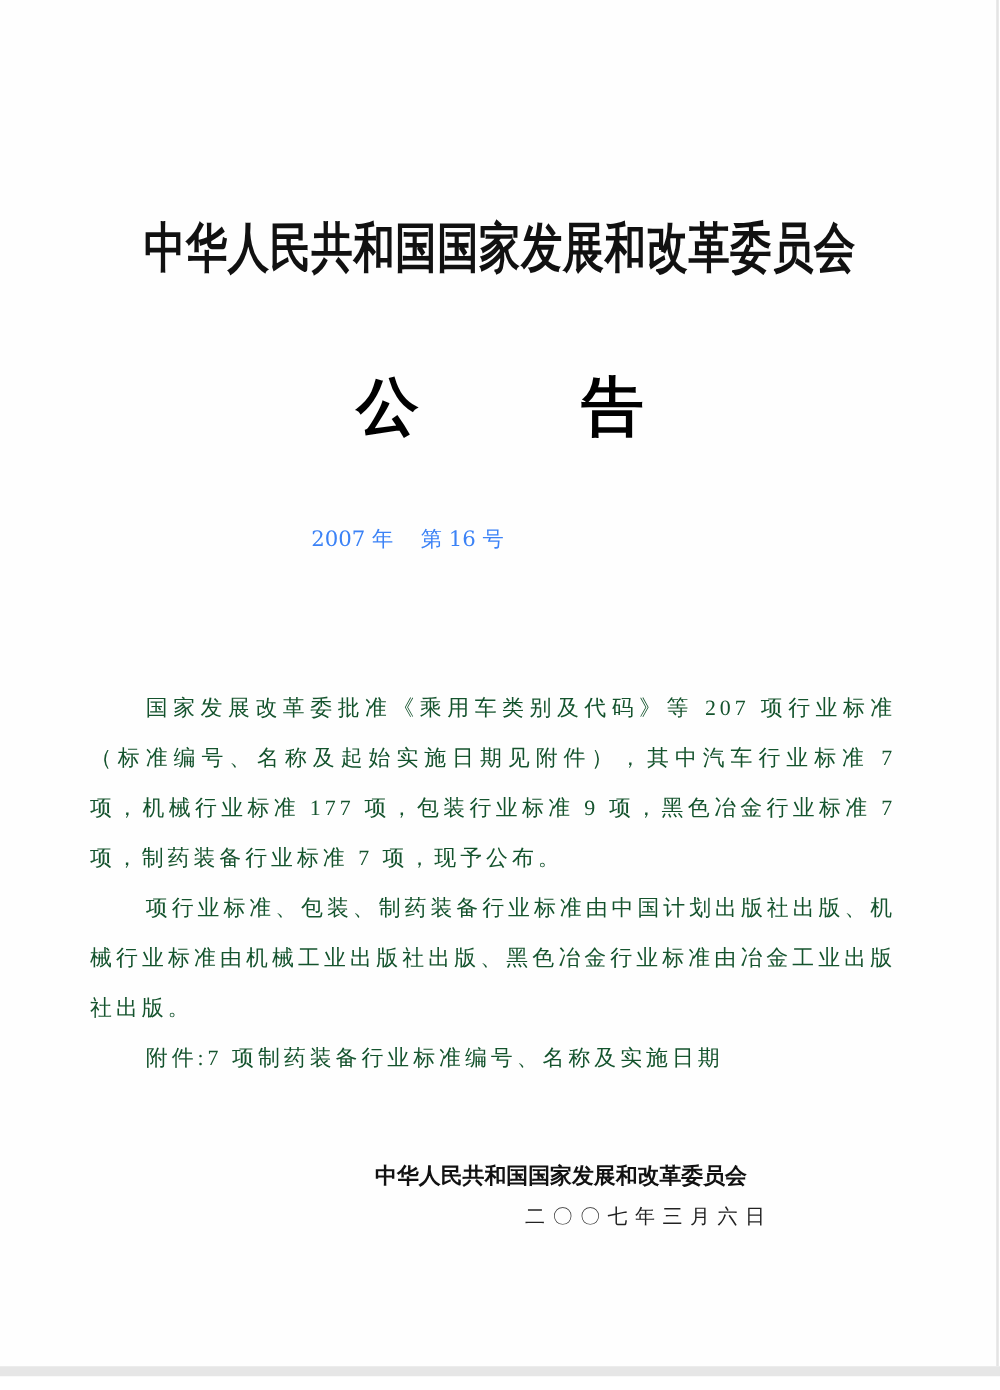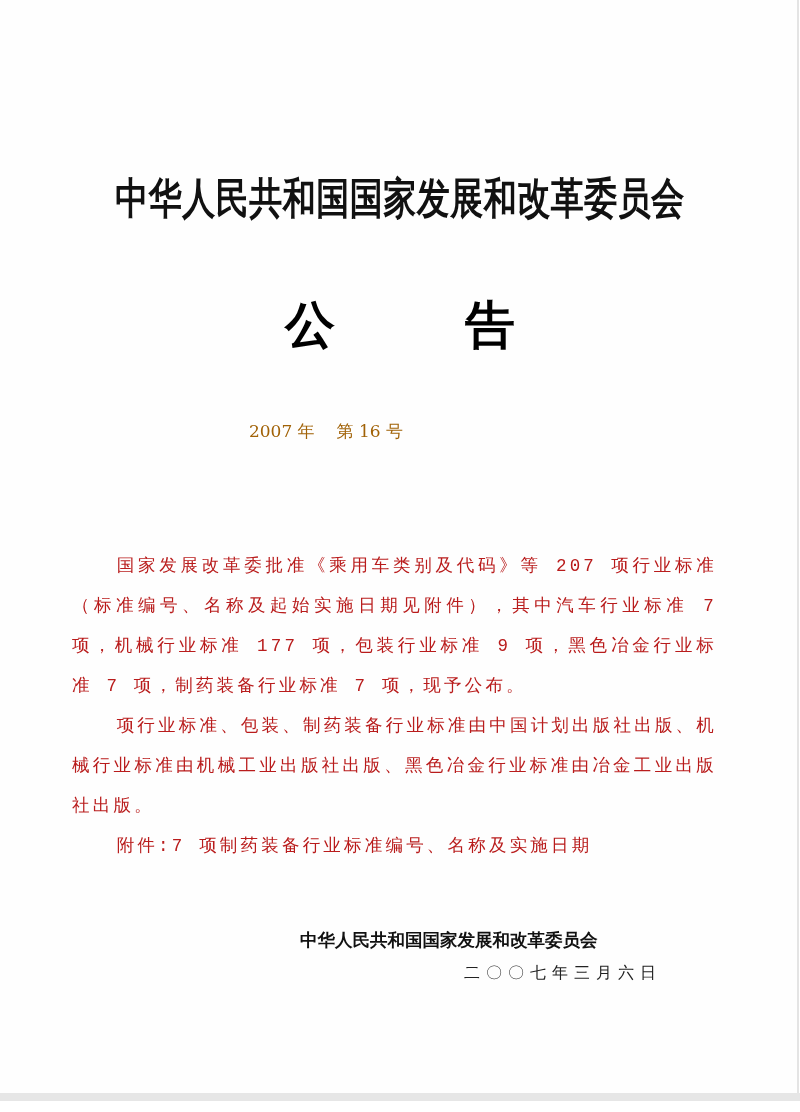--- a/index.html
+++ b/index.html
@@ -24,36 +24,36 @@
     transform: scaleY(1.3); transform-origin: top center;
   }
   .doc-type {
     position: absolute; left: 0; top: 292px; width: 800px; text-align: center;
     font-family: "DejaVu Serif", serif; font-weight: bold; font-size: 50px; color: #000000;
   }
   .doc-type span { display: inline-block; }
   .doc-type .gap { width: 130px; }
   .doc-number {
     position: absolute; left: 0; top: 420px; width: 652px; text-align: center;
-    font-size: 17px; color: #a16207;
+    font-size: 17px; color: #3b82f6;
   }
   .doc-number .sp { display: inline-block; width: 22px; }
   .body {
     position: absolute; left: 72px; top: 546px; width: 645px;
-    font-family: Liberation Mono, monospace; font-size: 17.5px; line-height: 40px;
-    color: #b91c1c; letter-spacing: 3.2px; text-align: justify;
+    font-family: Liberation Serif, serif; font-size: 17.5px; line-height: 40px;
+    color: #14532d; letter-spacing: 3.2px; text-align: justify;
   }
   .body p { margin: 0; text-indent: 2.55em; }
   .signature {
     position: absolute; left: 300px; top: 928px;
     font-family: "DejaVu Sans", sans-serif; font-weight: bold; font-size: 17.5px; color: #111;
   }
   .sign-date {
     position: absolute; left: 420px; top: 963px;
-    font-family: "DejaVu Sans", sans-serif; font-size: 16px; letter-spacing: 6px; color: #222; margin-left: 44px;
+    font-family: "DejaVu Sans", sans-serif; font-size: 16px; letter-spacing: 6px; color: #222;
   }
   .watermark {
     position: absolute; left: 372px; top: 962px;
     font-family: "DejaVu Sans", sans-serif; font-weight: bold; font-size: 78px;
     color: #ececec; letter-spacing: 2px; z-index: 0;
   }
   .fg { z-index: 1; }
 </style>
 </head>
 <body>

